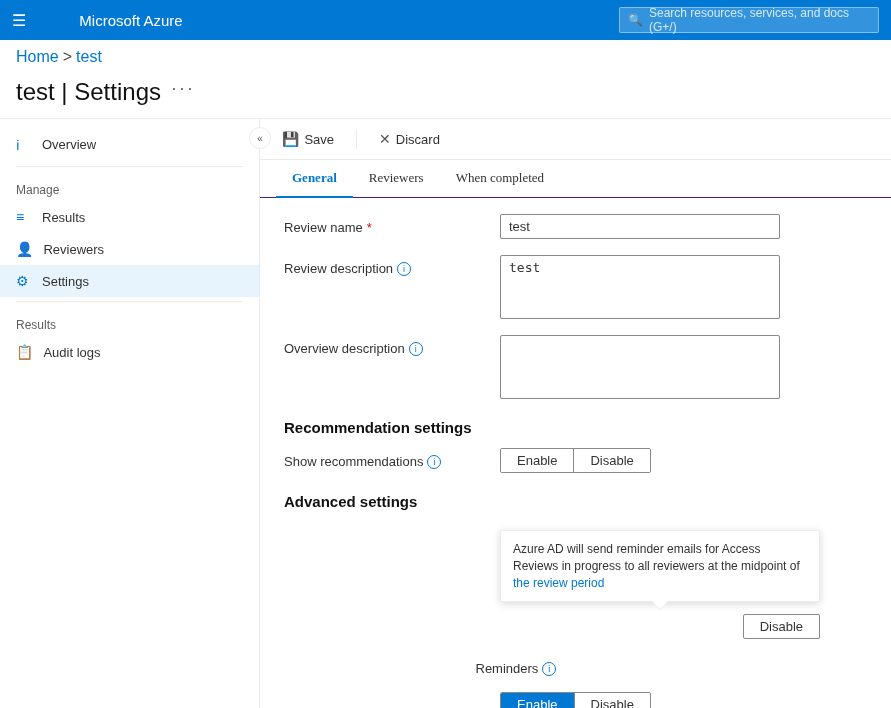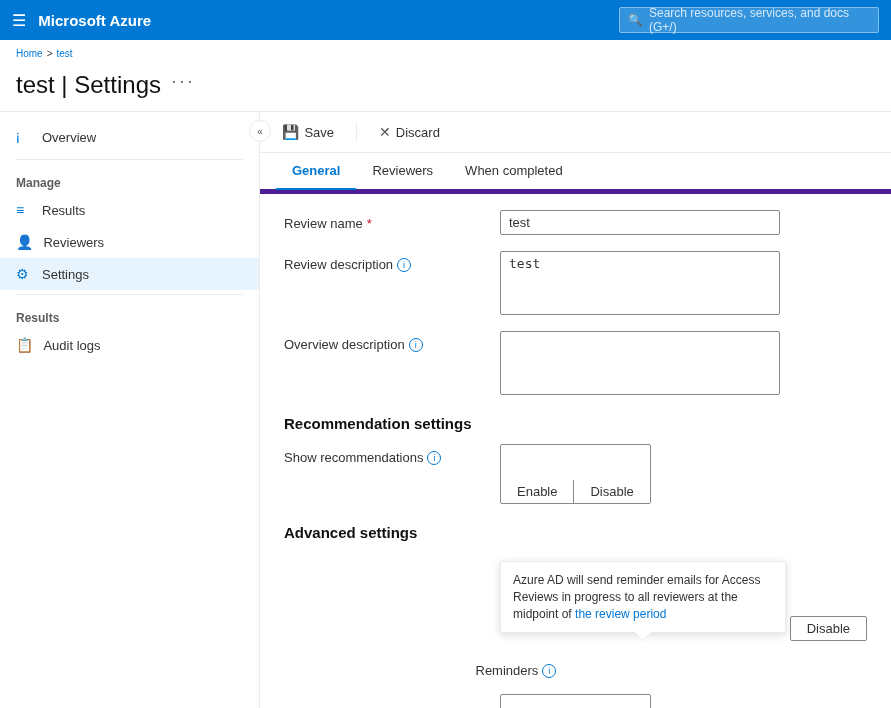--- a/index.html
+++ b/index.html
@@ -15,22 +15,23 @@
       gap: 12px;
     }
     .topbar-hamburger {
       color: white;
       font-size: 16px;
       cursor: pointer;
     }
     .topbar-title {
       color: white;
       font-size: 15px;
-      font-weight: 700;
+      font-weight: 400;
       flex: 1;
+      margin-left: 41px;
     }
     .topbar-search {
       background: rgba(255,255,255,0.2);
       border: 1px solid rgba(255,255,255,0.4);
       border-radius: 2px;
       height: 26px;
       width: 260px;
       display: flex;
       align-items: center;
       padding: 0 8px;
@@ -44,21 +45,21 @@
       background: white;
       margin: 0;
       min-height: calc(708px - 40px);
       display: flex;
       flex-direction: column;
     }
 
     
     .breadcrumb {
       padding: 8px 16px;
-      font-size: 10px;
+      font-size: 16px;
       color: #0078d4;
       display: flex;
       gap: 4px;
       align-items: center;
     }
     .breadcrumb span { color: #444; }
     .breadcrumb a { color: #0078d4; text-decoration: none; }
 
     
     .page-header {
@@ -119,21 +120,21 @@
       gap: 10px;
       cursor: pointer;
       color: #333;
       font-size: 13px;
     }
     .sidebar-item.active { background: #e8f4fd; }
     .sidebar-item .icon { font-size: 14px; color: #0078d4; min-width: 16px; }
     .sidebar-section-label {
       padding: 12px 16px 4px 16px;
       font-size: 12px;
-      font-weight: 700;
+      font-weight: 400;
       color: #605e5c;
       text-transform: none;
     }
     .sidebar-divider {
       height: 1px;
       background: #edebe9;
       margin: 4px 16px;
     }
 
     
@@ -163,21 +164,22 @@
       padding: 4px 6px;
     }
     .toolbar-btn .icon { font-size: 14px; color: #555; }
     .toolbar-divider { width: 1px; height: 20px; background: #edebe9; }
 
     
     .tabs {
       display: flex;
       gap: 0;
       padding: 0 16px;
-      border-bottom: 5px solid #4c1d95;
+      border-bottom: 1px solid #4c1d95;
+      font-family: Liberation Serif, serif;
     }
     .tab {
       padding: 10px 16px;
       cursor: pointer;
       color: #333;
       font-size: 13px;
       border-bottom: 2px solid transparent;
       margin-bottom: -1px;
     }
     .tab.active {
@@ -254,21 +256,20 @@
       border-radius: 2px;
       overflow: hidden;
     }
     .toggle-btn {
       padding: 4px 16px;
       background: white;
       border: none;
       cursor: pointer;
       font-size: 13px;
       color: #333;
-      margin-top: 35px;
     }
     .toggle-btn + .toggle-btn {
       border-left: 1px solid #8a8886;
     }
     .toggle-btn.active-blue {
       background: #0078d4;
       color: white;
     }
     .toggle-btn.active-none {
       background: white;
@@ -447,21 +448,21 @@
           <div class="toggle-group">
             <button class="toggle-btn active-none">Enable</button>
             <button class="toggle-btn active-none">Disable</button>
           </div>
         </div>
 
         <div class="section-heading">Advanced settings</div>
 
         <div style="display:flex; align-items:flex-start; gap:16px;">
           <div style="min-width:200px;"></div>
-          <div style="display:flex; flex-direction:row; align-items:flex-end; gap:4px;">
+          <div style="display:flex; flex-direction:column; align-items:flex-end; gap:4px;">
             <div class="tooltip-callout">
               <span>Azure AD will send reminder emails for Access Reviews in progress to all reviewers at the midpoint of </span><a href="#" class="tooltip-link">the review period</a>
             </div>
             <button class="toolbar-btn" style="border:1px solid #8a8886; border-radius:2px; padding:4px 16px;">Disable</button>
           </div>
         </div>
 
         <div class="form-row reminders-row" style="margin-top:16px;">
           <div class="form-label">
             <span>Reminders</span>

